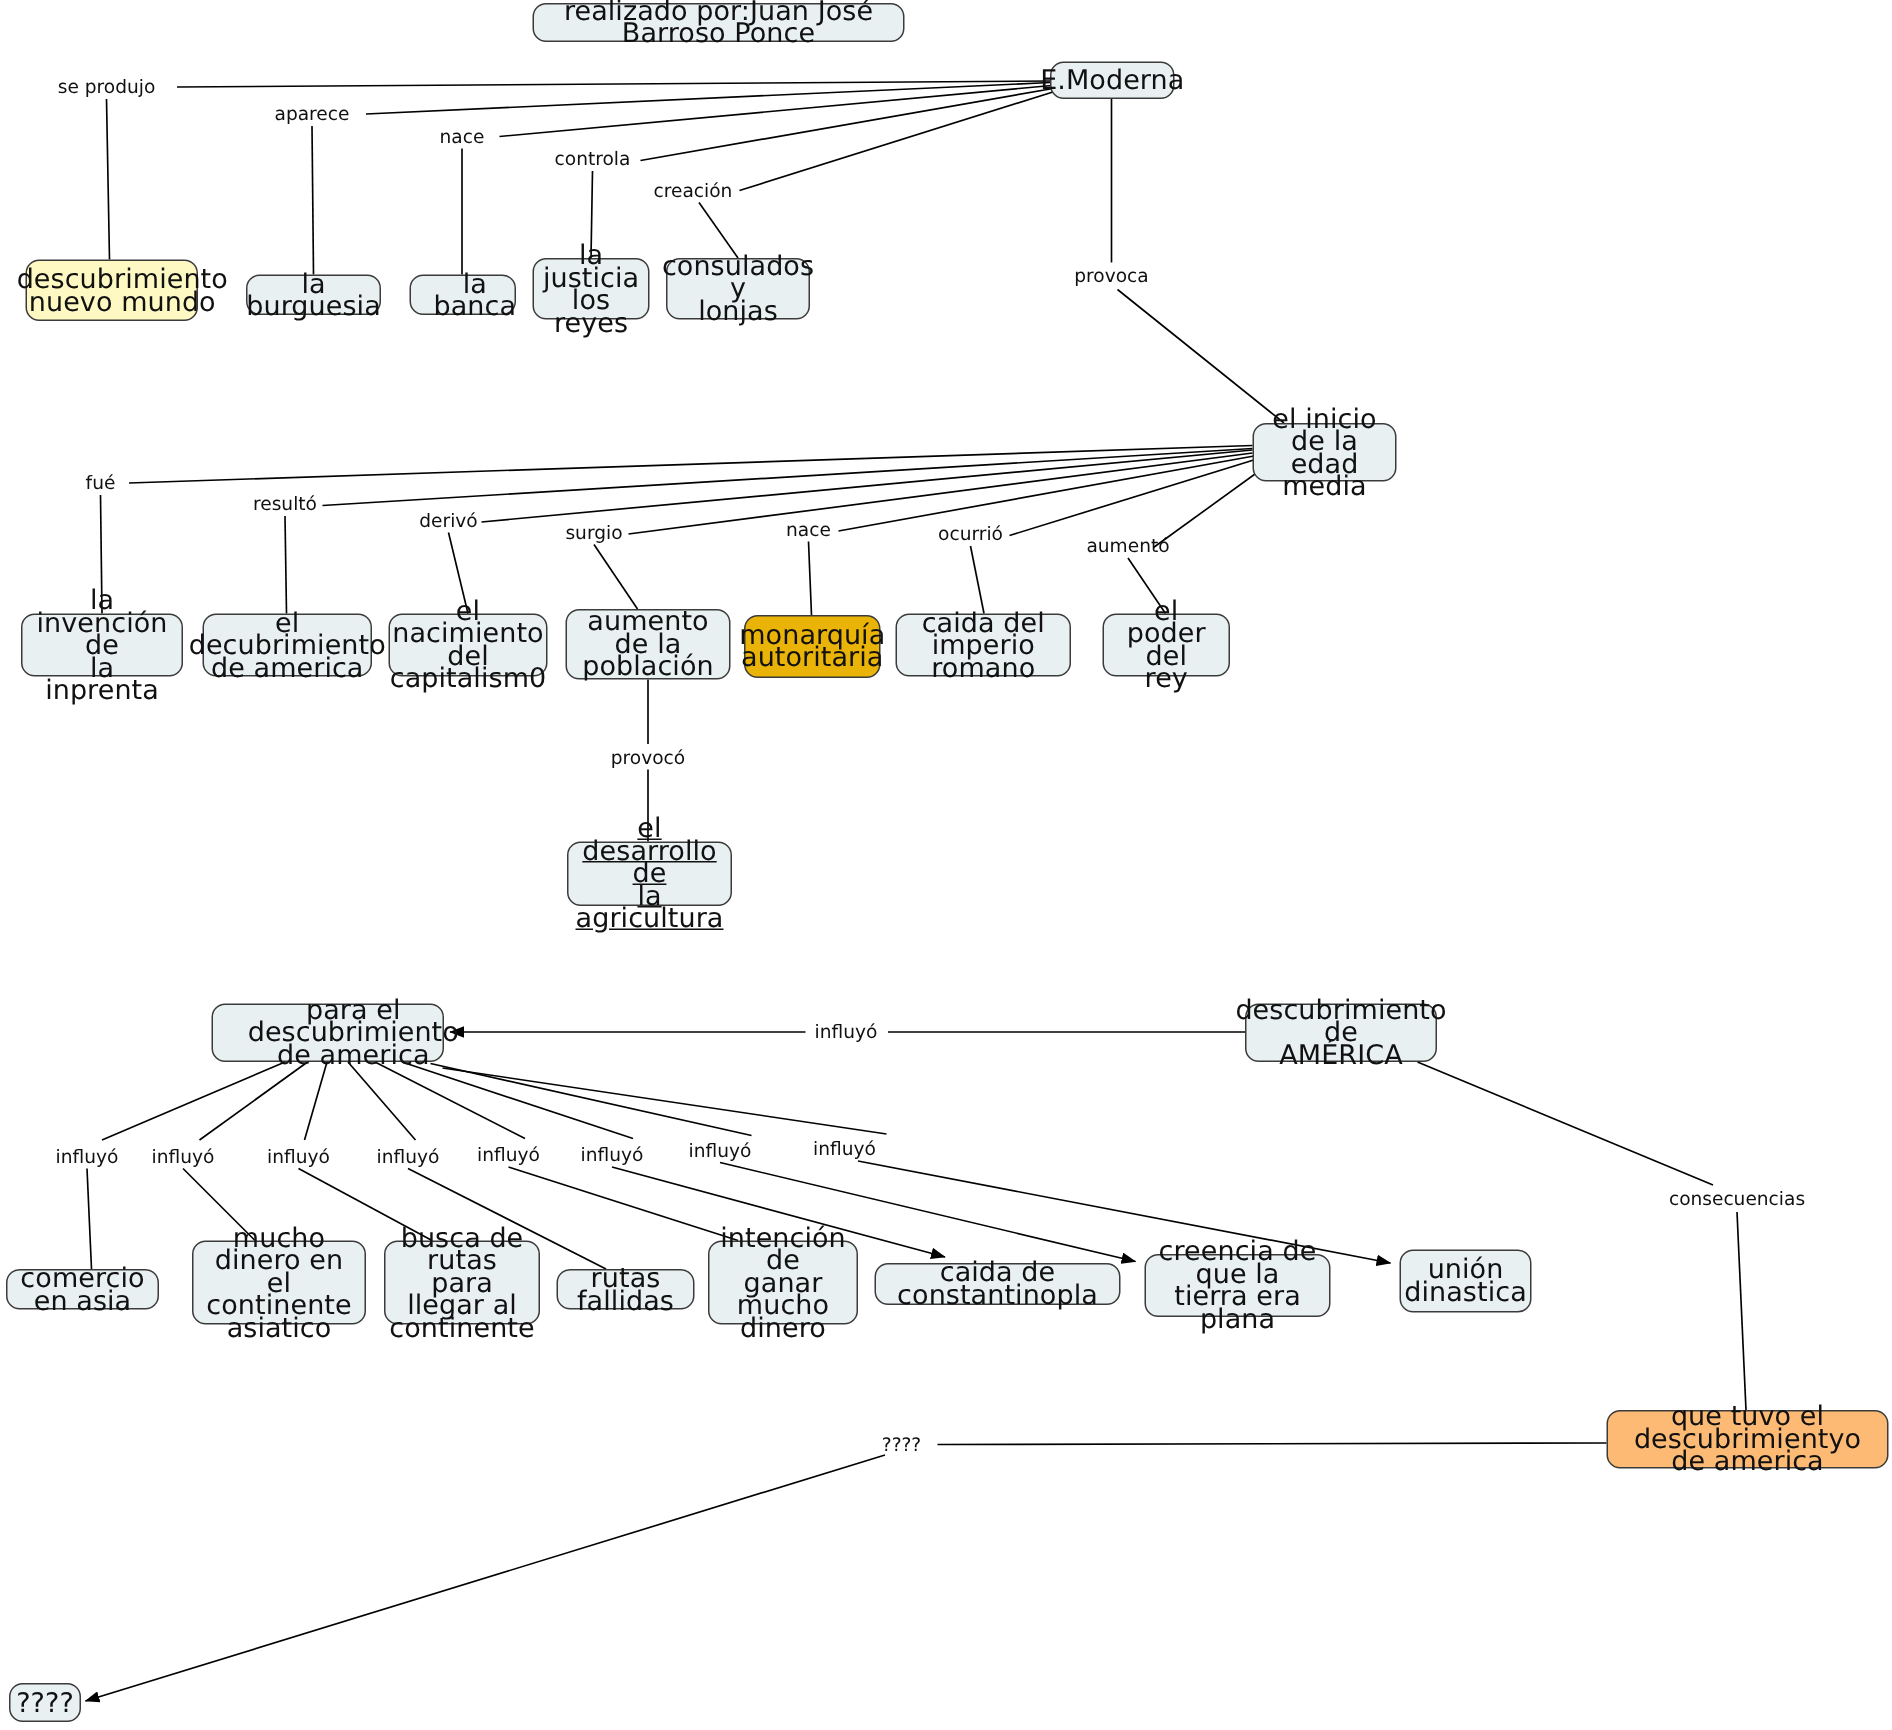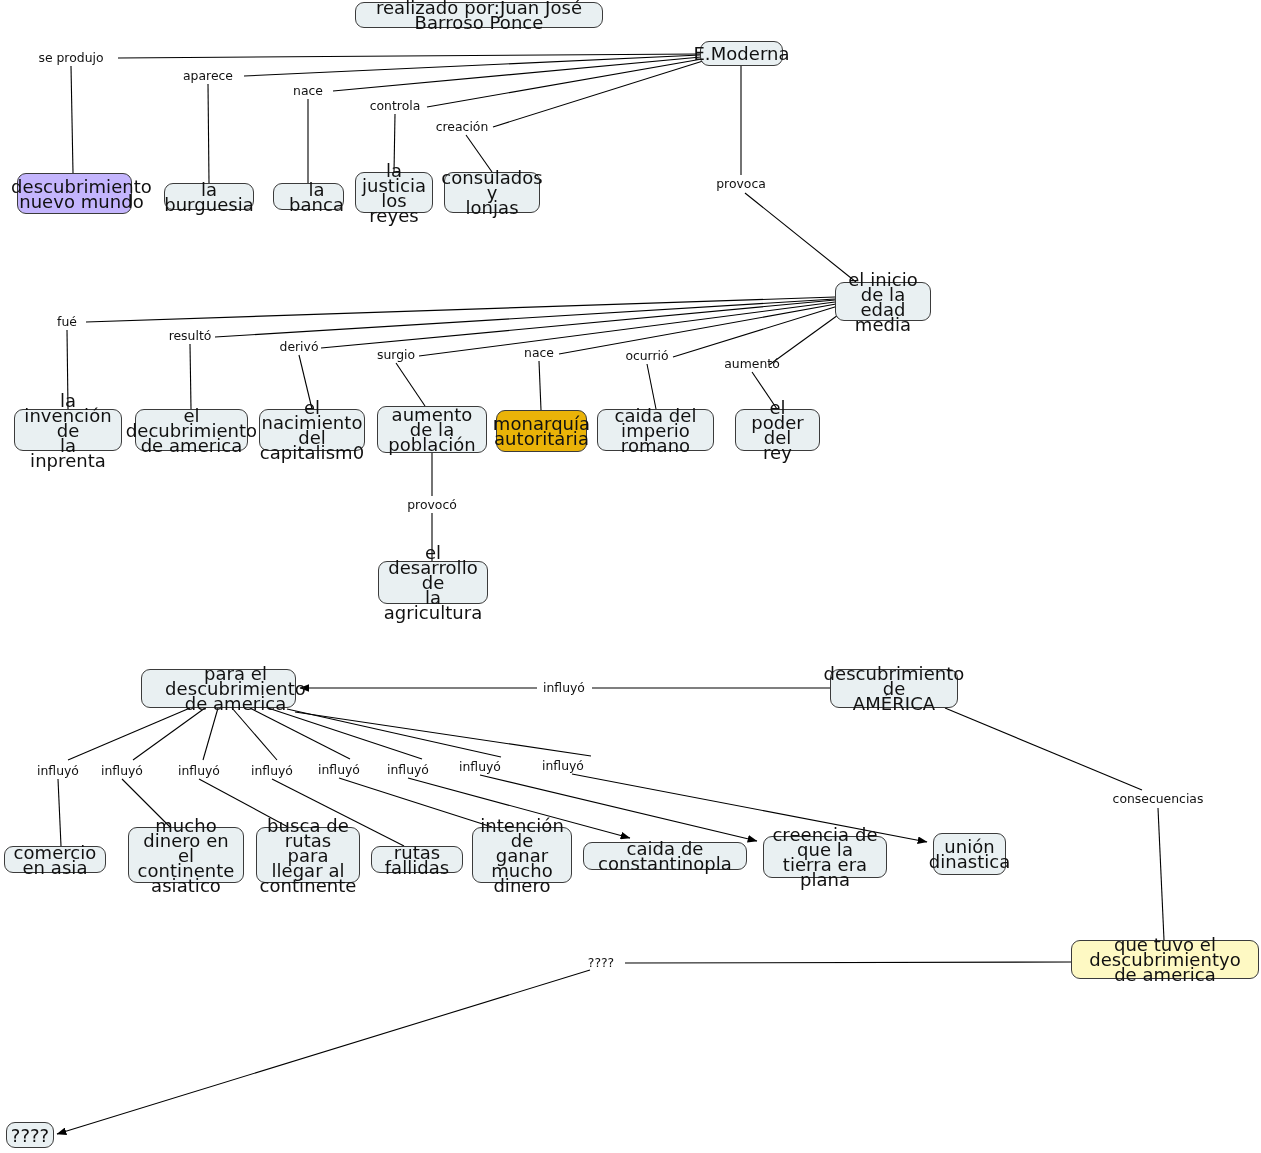--- a/index.html
+++ b/index.html
@@ -117,21 +117,21 @@
         <polyline points="572,774 927,842" class="edge-line" marker-end="url(#arrowhead)"></polyline>
         <polyline points="945,708 1142,790" class="edge-line"></polyline>
         <polyline points="1158,808 1164,940" class="edge-line"></polyline>
         <polyline points="1071,962 625,963" class="edge-line"></polyline>
         <polyline points="590,970 57,1134" class="edge-line" marker-end="url(#arrowhead)"></polyline>
       </g>
   </svg>
   <div id="node-layer">
       <div class="node" style="left: 355px; top: 2px; width: 248px; height: 26px; background: rgb(233, 240, 242); border-color: rgb(59, 59, 59);">realizado por:Juan José Barroso Ponce</div>
       <div class="node" style="left: 700px; top: 41px; width: 83px; height: 25px; background: rgb(233, 240, 242); border-color: rgb(59, 59, 59);">E.Moderna</div>
-      <div class="node" style="left: 17px; top: 173px; width: 115px; height: 41px; background: #c4b5fd; border-color: rgb(59, 59, 59); padding-left: 21px;">descubrimiento
+      <div class="node" style="left: 17px; top: 173px; width: 115px; height: 41px; background: #fef9c3; border-color: rgb(59, 59, 59); padding-left: 21px;">descubrimiento
 nuevo mundo</div>
       <div class="node" style="left: 164px; top: 183px; width: 90px; height: 27px; background: rgb(233, 240, 242); border-color: rgb(59, 59, 59);">la burguesia</div>
       <div class="node" style="left: 273px; top: 183px; width: 71px; height: 27px; background: rgb(233, 240, 242); border-color: rgb(59, 59, 59); padding-left: 23px;">la banca</div>
       <div class="node" style="left: 355px; top: 172px; width: 78px; height: 41px; background: rgb(233, 240, 242); border-color: rgb(59, 59, 59);">la justicia
 los reyes</div>
       <div class="node" style="left: 444px; top: 172px; width: 96px; height: 41px; background: rgb(233, 240, 242); border-color: rgb(59, 59, 59);">consulados y
 lonjas</div>
       <div class="node" style="left: 835px; top: 282px; width: 96px; height: 39px; background: rgb(233, 240, 242); border-color: rgb(59, 59, 59);">el inicio de la
 edad media</div>
       <div class="node" style="left: 14px; top: 409px; width: 108px; height: 42px; background: rgb(233, 240, 242); border-color: rgb(59, 59, 59);">la invención de
@@ -141,43 +141,43 @@
       <div class="node" style="left: 259px; top: 409px; width: 106px; height: 42px; background: rgb(233, 240, 242); border-color: rgb(59, 59, 59);">el nacimiento
 del capitalism0</div>
       <div class="node" style="left: 377px; top: 406px; width: 110px; height: 47px; background: rgb(233, 240, 242); border-color: rgb(59, 59, 59);">aumento
 de la población</div>
       <div class="node" style="left: 496px; top: 410px; width: 91px; height: 42px; background: #eab308; border-color: rgb(59, 59, 59);">monarquía
 autoritaria</div>
       <div class="node" style="left: 597px; top: 409px; width: 117px; height: 42px; background: rgb(233, 240, 242); border-color: rgb(59, 59, 59);">caida del
 imperio romano</div>
       <div class="node" style="left: 735px; top: 409px; width: 85px; height: 42px; background: rgb(233, 240, 242); border-color: rgb(59, 59, 59);">el poder del
 rey</div>
-      <div class="node" style="left: 378px; top: 561px; width: 110px; height: 43px; background: rgb(233, 240, 242); border-color: rgb(59, 59, 59);">el desarrollo de
+      <div class="node" style="left: 378px; top: 561px; width: 110px; height: 43px; background: rgb(233, 240, 242); border-color: rgb(59, 59, 59); text-decoration: underline;">el desarrollo de
 la agricultura</div>
       <div class="node" style="left: 141px; top: 669px; width: 155px; height: 39px; background: rgb(233, 240, 242); border-color: rgb(59, 59, 59); padding-left: 41px;">para el descubrimiento
 de america</div>
       <div class="node" style="left: 830px; top: 669px; width: 128px; height: 39px; background: rgb(233, 240, 242); border-color: rgb(59, 59, 59);">descubrimiento de
 AMÉRICA</div>
       <div class="node" style="left: 4px; top: 846px; width: 102px; height: 27px; background: rgb(233, 240, 242); border-color: rgb(59, 59, 59);">comercio en asia</div>
       <div class="node" style="left: 128px; top: 827px; width: 116px; height: 56px; background: rgb(233, 240, 242); border-color: rgb(59, 59, 59);">mucho dinero en
 el continente
 asiatico</div>
       <div class="node" style="left: 256px; top: 827px; width: 104px; height: 56px; background: rgb(233, 240, 242); border-color: rgb(59, 59, 59);">busca de rutas
 para llegar al
 continente</div>
       <div class="node" style="left: 371px; top: 846px; width: 92px; height: 27px; background: rgb(233, 240, 242); border-color: rgb(59, 59, 59);">rutas fallidas</div>
       <div class="node" style="left: 472px; top: 827px; width: 100px; height: 56px; background: rgb(233, 240, 242); border-color: rgb(59, 59, 59);">intención de
 ganar
 mucho dinero</div>
       <div class="node" style="left: 583px; top: 842px; width: 164px; height: 28px; background: rgb(233, 240, 242); border-color: rgb(59, 59, 59);">caida de constantinopla</div>
       <div class="node" style="left: 763px; top: 836px; width: 124px; height: 42px; background: rgb(233, 240, 242); border-color: rgb(59, 59, 59);">creencia de que la
 tierra era plana</div>
-      <div class="node" style="left: 933px; top: 833px; width: 73px; height: 42px; background: rgb(233, 240, 242); border-color: rgb(59, 59, 59);">unión
+      <div class="node" style="left: 933px; top: 833px; width: 88px; height: 42px; background: rgb(233, 240, 242); border-color: rgb(59, 59, 59);">unión
 dinastica</div>
-      <div class="node" style="left: 1071px; top: 940px; width: 188px; height: 39px; background: #fef9c3; border-color: rgb(59, 59, 59);">que tuvo el descubrimientyo
+      <div class="node" style="left: 1071px; top: 940px; width: 188px; height: 39px; background: #fdba74; border-color: rgb(59, 59, 59);">que tuvo el descubrimientyo
 de america</div>
       <div class="node" style="left: 6px; top: 1122px; width: 48px; height: 26px; background: rgb(233, 240, 242); border-color: rgb(59, 59, 59);">????</div>
     </div>
   <div id="label-layer">
       <div class="link-label" style="left: 71px; top: 58px; transform: translate(-50%, -50%);">se produjo</div>
       <div class="link-label" style="left: 208px; top: 76px; transform: translate(-50%, -50%);">aparece</div>
       <div class="link-label" style="left: 308px; top: 91px; transform: translate(-50%, -50%);">nace</div>
       <div class="link-label" style="left: 395px; top: 106px; transform: translate(-50%, -50%);">controla</div>
       <div class="link-label" style="left: 462px; top: 127px; transform: translate(-50%, -50%);">creación</div>
       <div class="link-label" style="left: 741px; top: 184px; transform: translate(-50%, -50%);">provoca</div>

